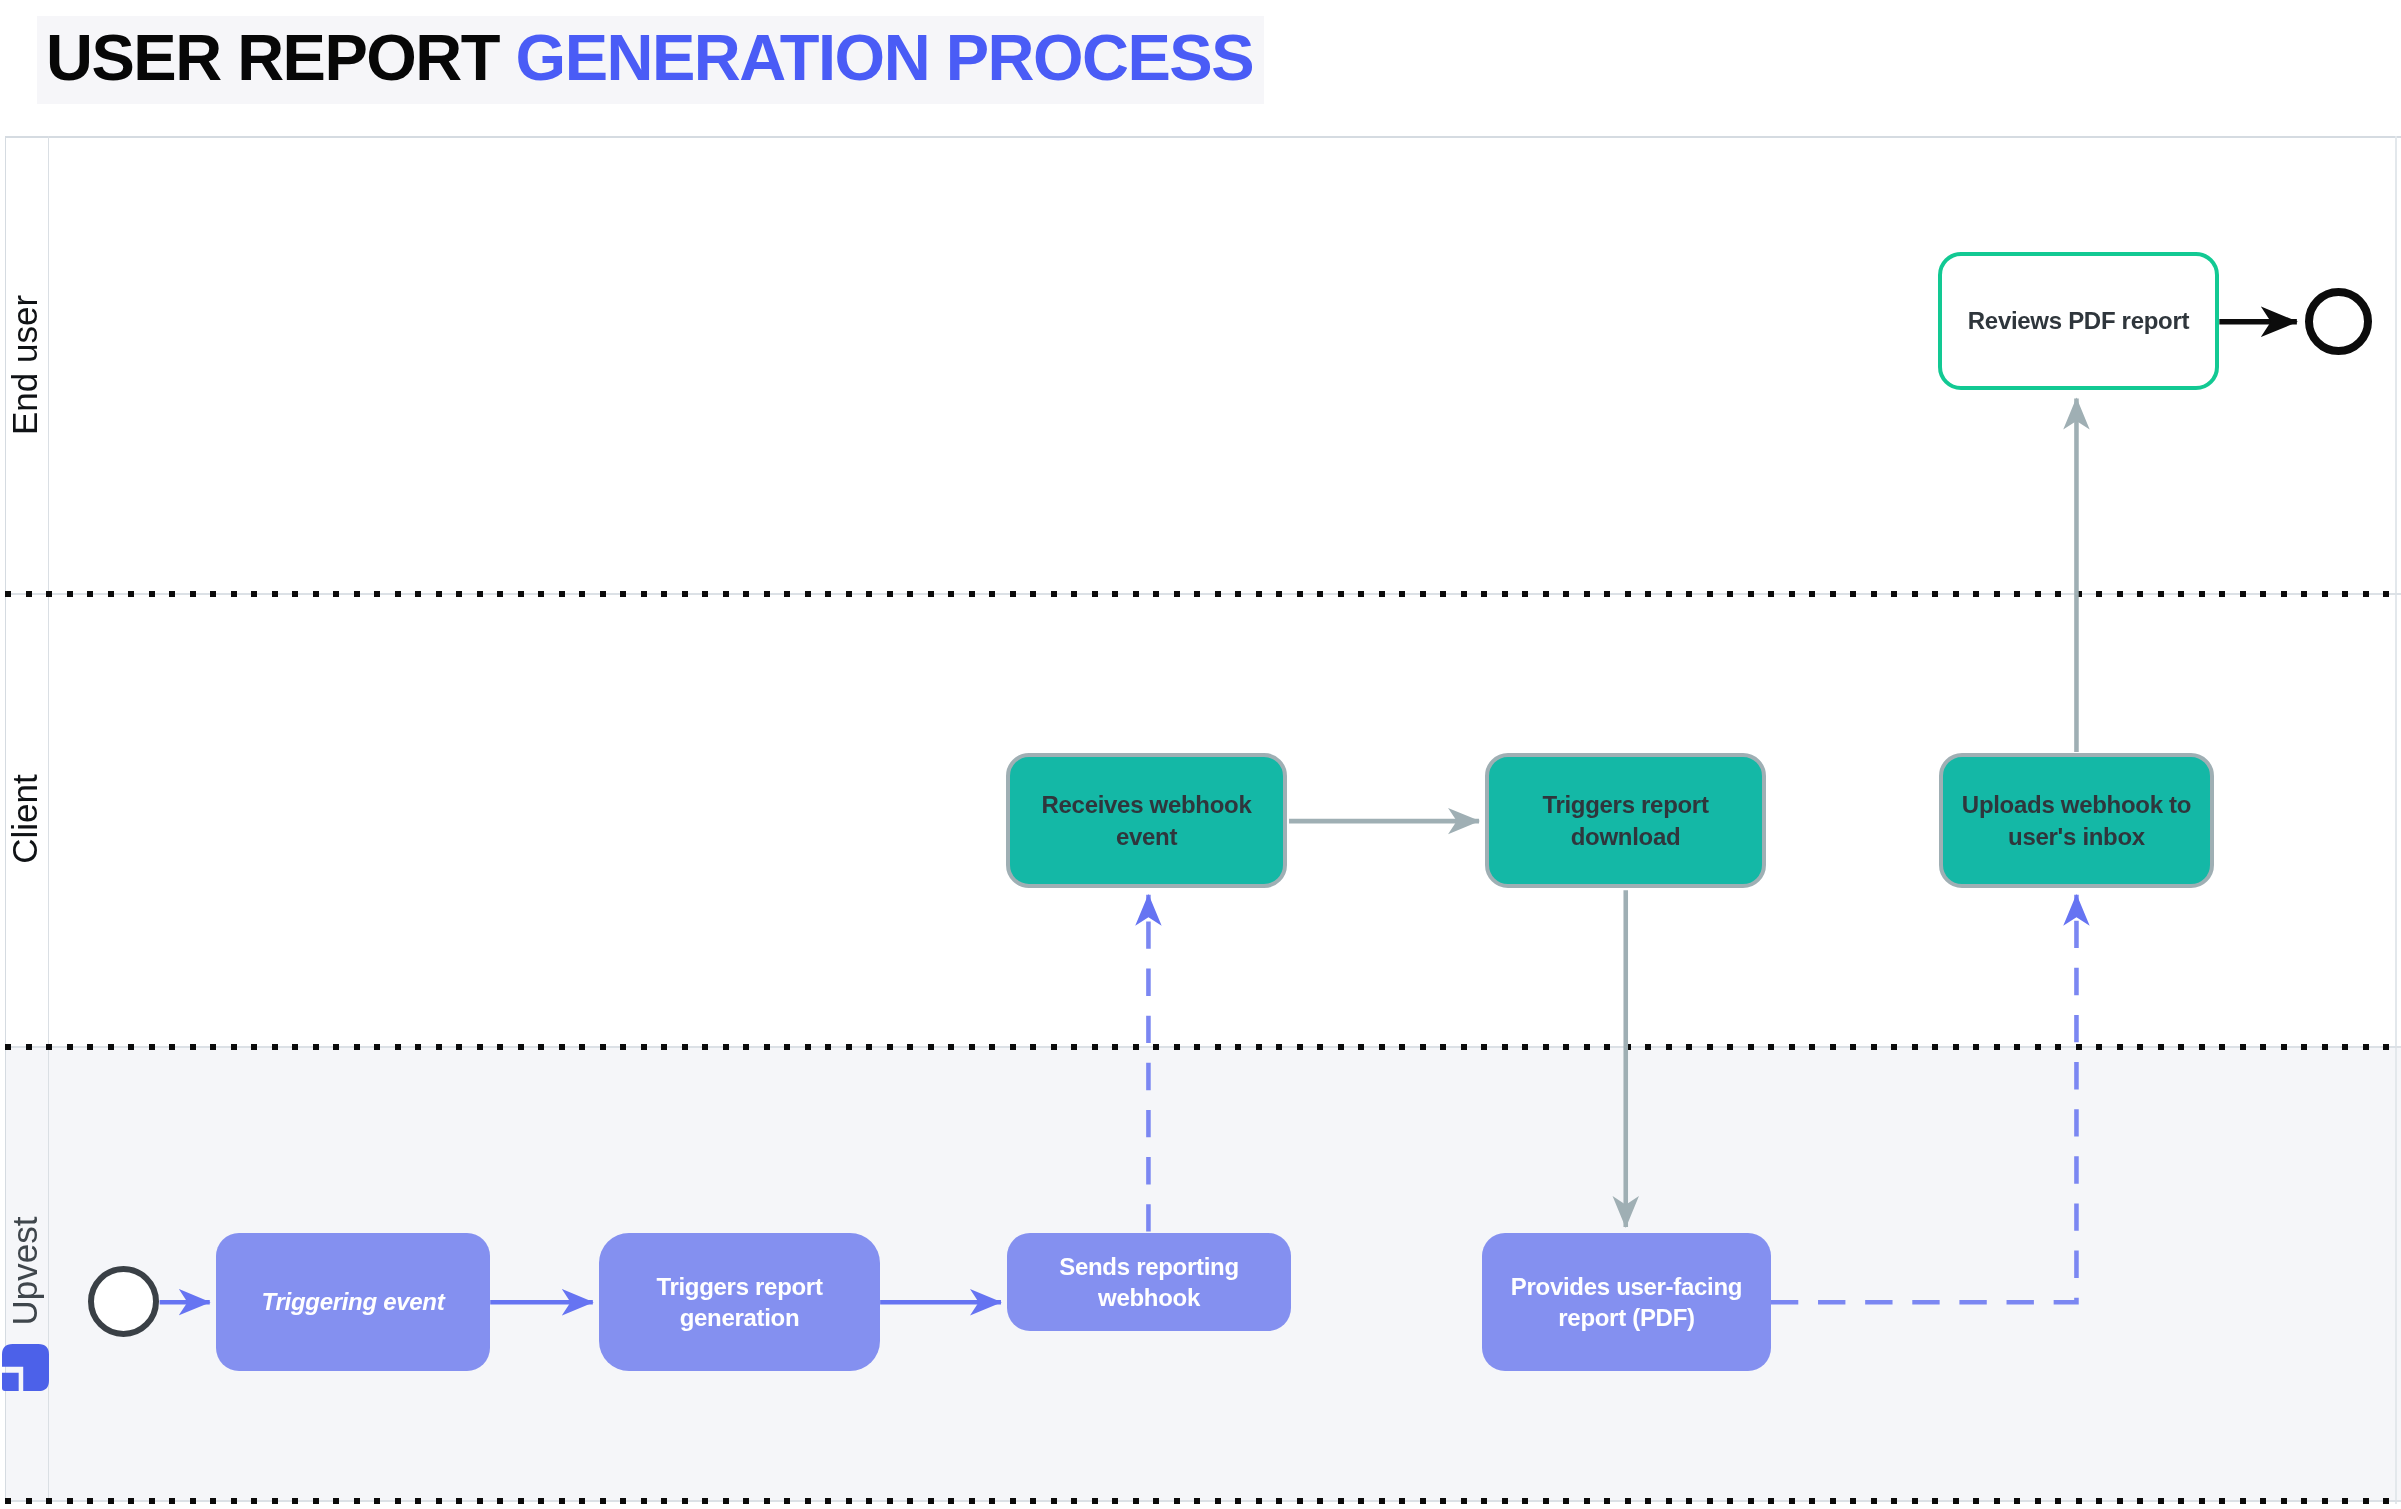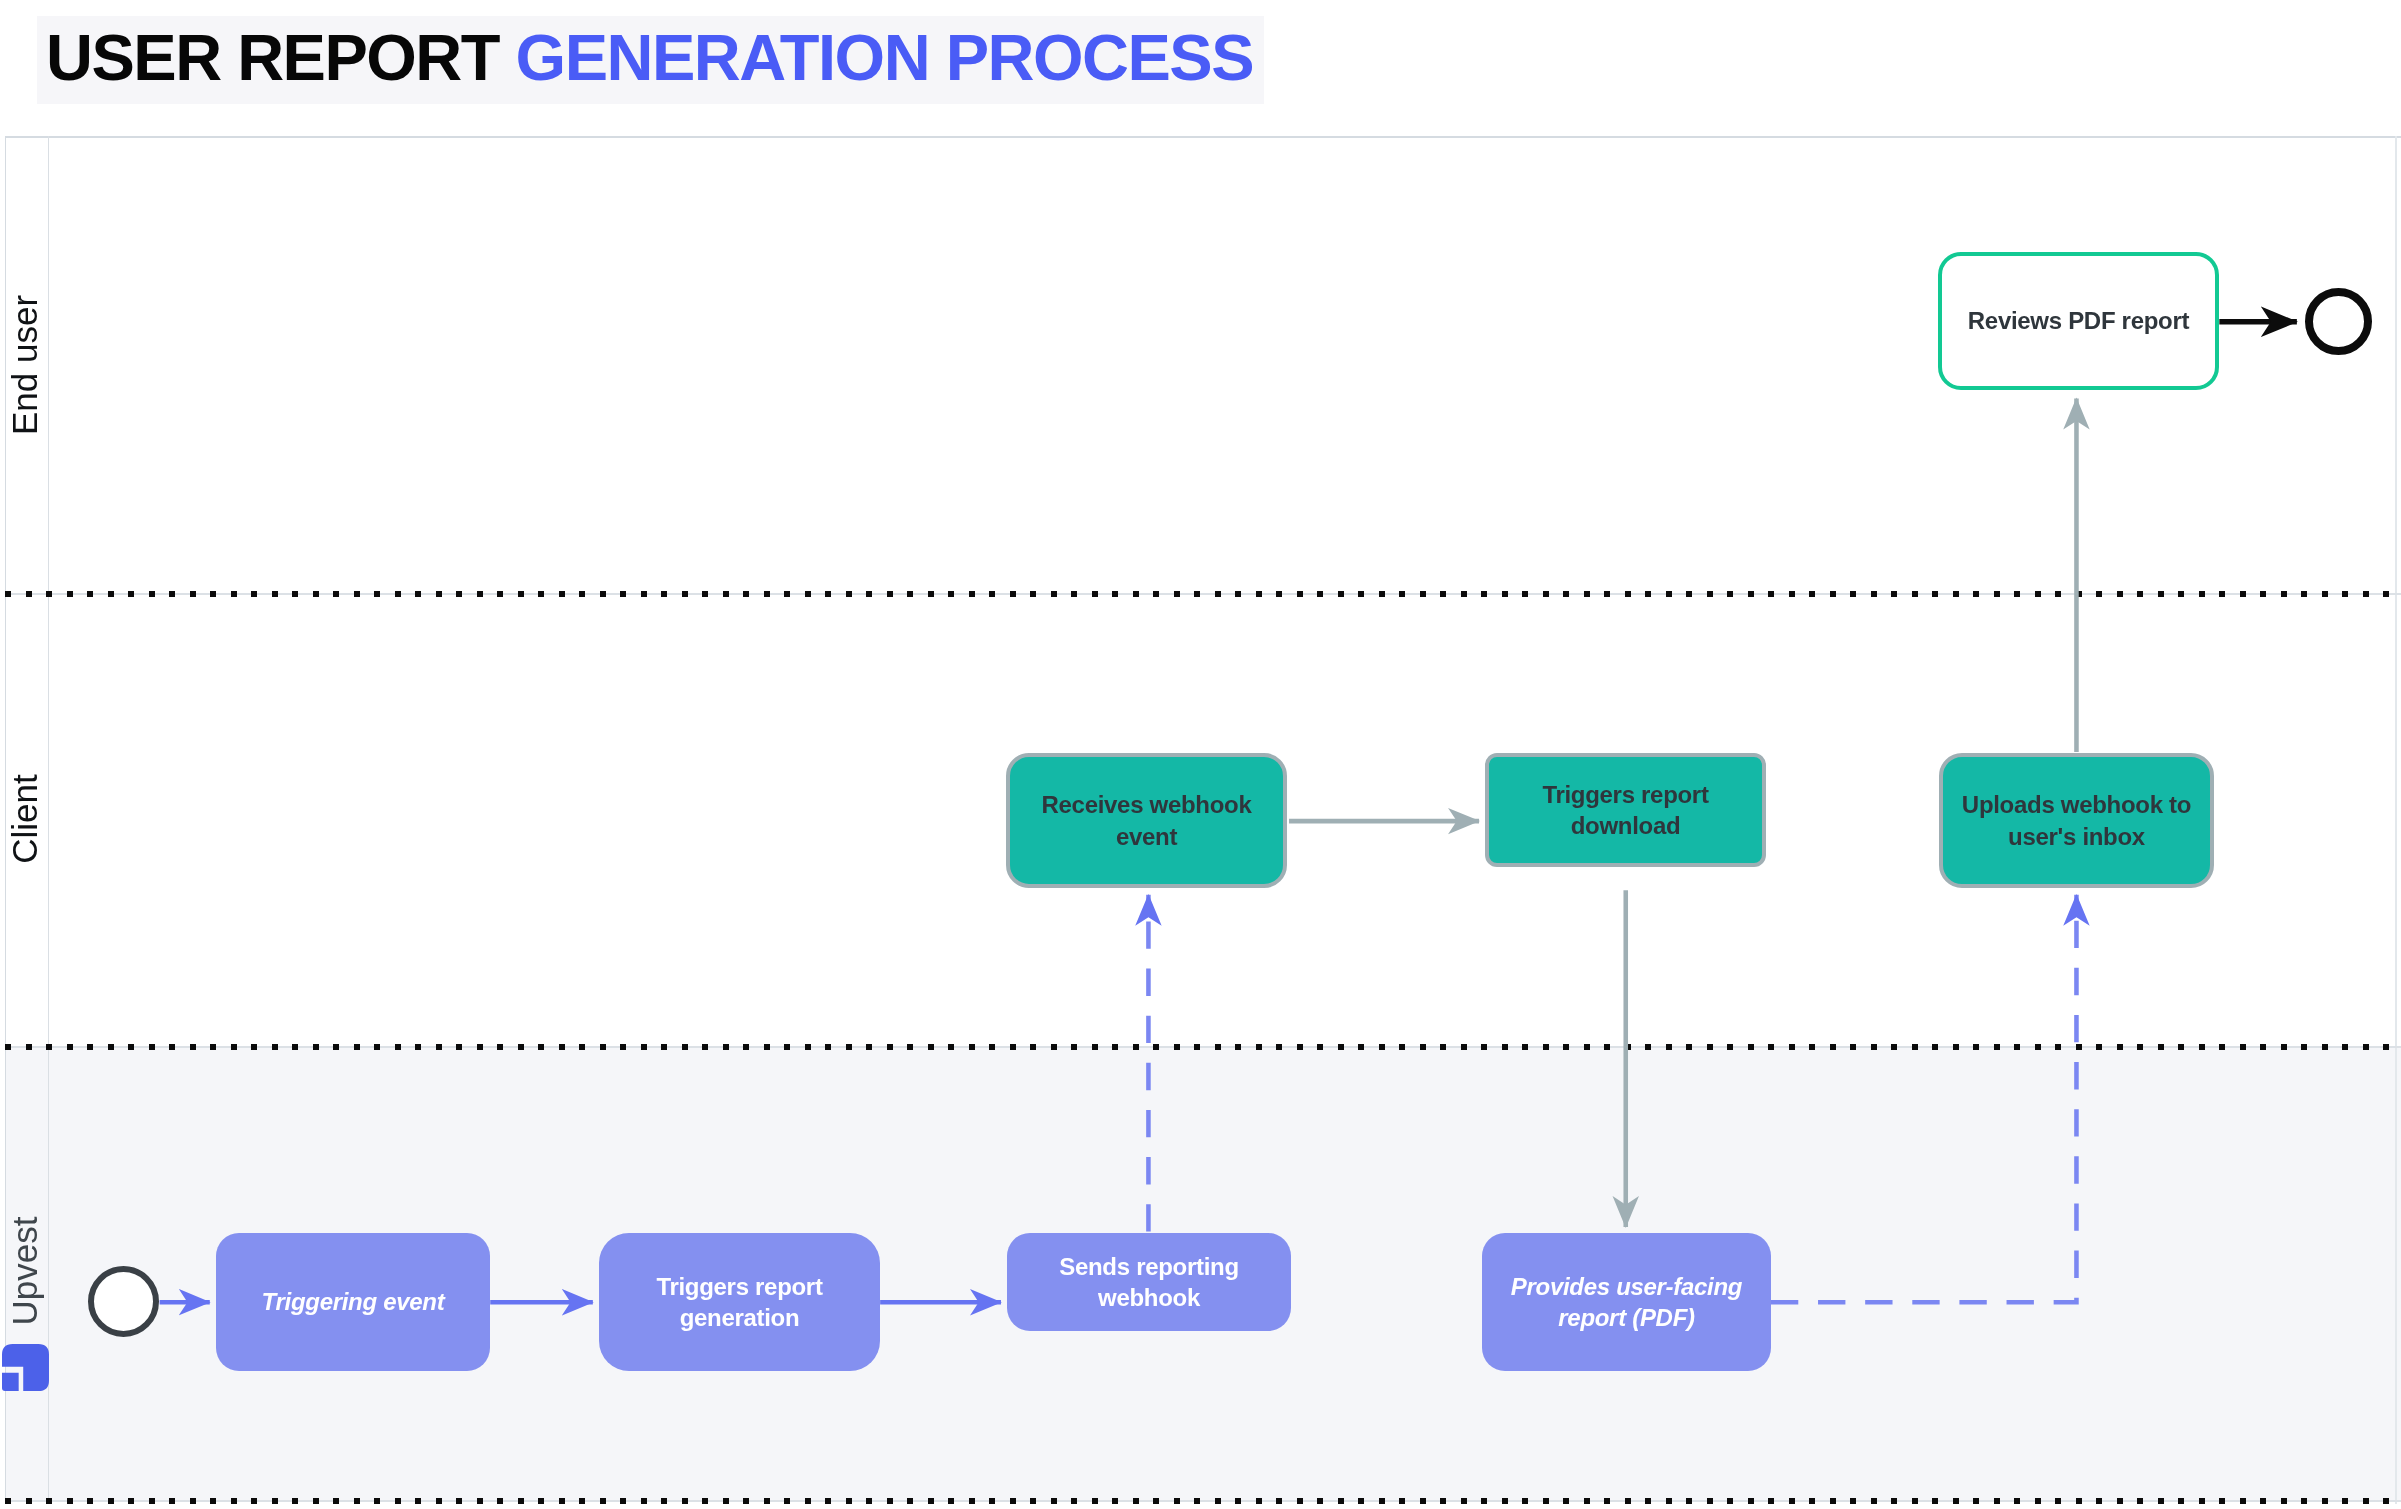--- a/index.html
+++ b/index.html
@@ -111,24 +111,24 @@
   <line x1="2139" y1="1171" x2="2139" y2="1614" stroke="#9FAFB4" stroke-width="6" marker-end="url(#mGray)"></line>
   <line x1="2732" y1="989" x2="2732" y2="524" stroke="#9FAFB4" stroke-width="6" marker-end="url(#mGray)"></line>
 
   <line x1="2920" y1="423" x2="3022" y2="423" stroke="#0C0C0C" stroke-width="7" marker-end="url(#mBlack)"></line>
 </svg>
 
 <div class="event-circle event-start"></div>
 <div class="node node-blue" style="left:216px; top:1233px; width:274px; height:138px;font-style:italic;">Triggering event</div>
 <div class="node node-blue" style="left:599px; top:1233px; width:281px; height:138px;border-radius:30px;">Triggers report generation</div>
 <div class="node node-blue" style="left:1007px; top:1233px; width:284px; height:98px;">Sends reporting webhook</div>
-<div class="node node-blue" style="left:1482px; top:1233px; width:289px; height:138px;font-style:italic;">Provides user-facing report (PDF)</div>
+<div class="node node-blue" style="left:1482px; top:1233px; width:289px; height:138px;">Provides user-facing report (PDF)</div>
 
 <div class="node node-outline" style="left:1006px; top:753px; width:281px; height:135px;">Receives webhook event</div>
-<div class="node node-outline" style="left:1485px; top:753px; width:281px; height:114px;border-radius:12px;">Triggers report download</div>
+<div class="node node-outline" style="left:1485px; top:753px; width:281px; height:135px;">Triggers report download</div>
 <div class="node node-outline" style="left:1939px; top:753px; width:275px; height:135px;">Uploads webhook to user's inbox</div>
 
 <div class="node node-green" style="left:1938px; top:252px; width:281px; height:138px;">Reviews PDF report</div>
 <div class="event-circle event-end"></div>
 
 <svg class="logo" width="47" height="47" viewBox="0 0 62 62" xmlns="http://www.w3.org/2000/svg">
   <path d="M14,0 H48 Q62,0 62,14 V48 Q62,62 48,62 H28 V30 H0 V14 Q0,0 14,0 Z" fill="#4C61E9"></path>
   <path d="M0,38 H22 V62 H4 Q0,62 0,58 Z" fill="#4C61E9"></path>
 </svg>
 

